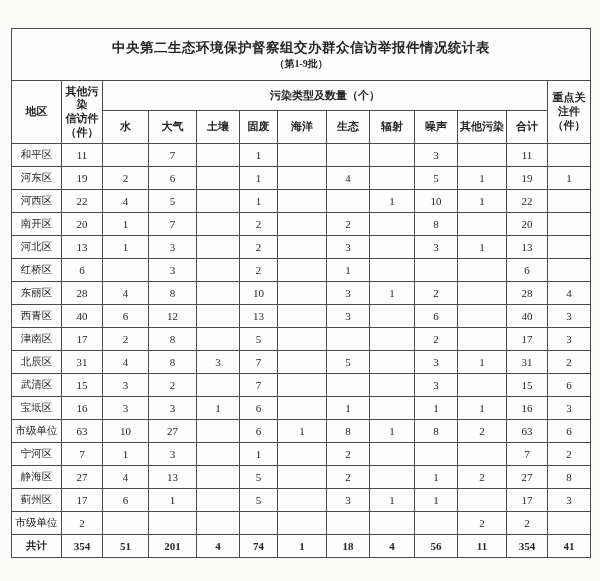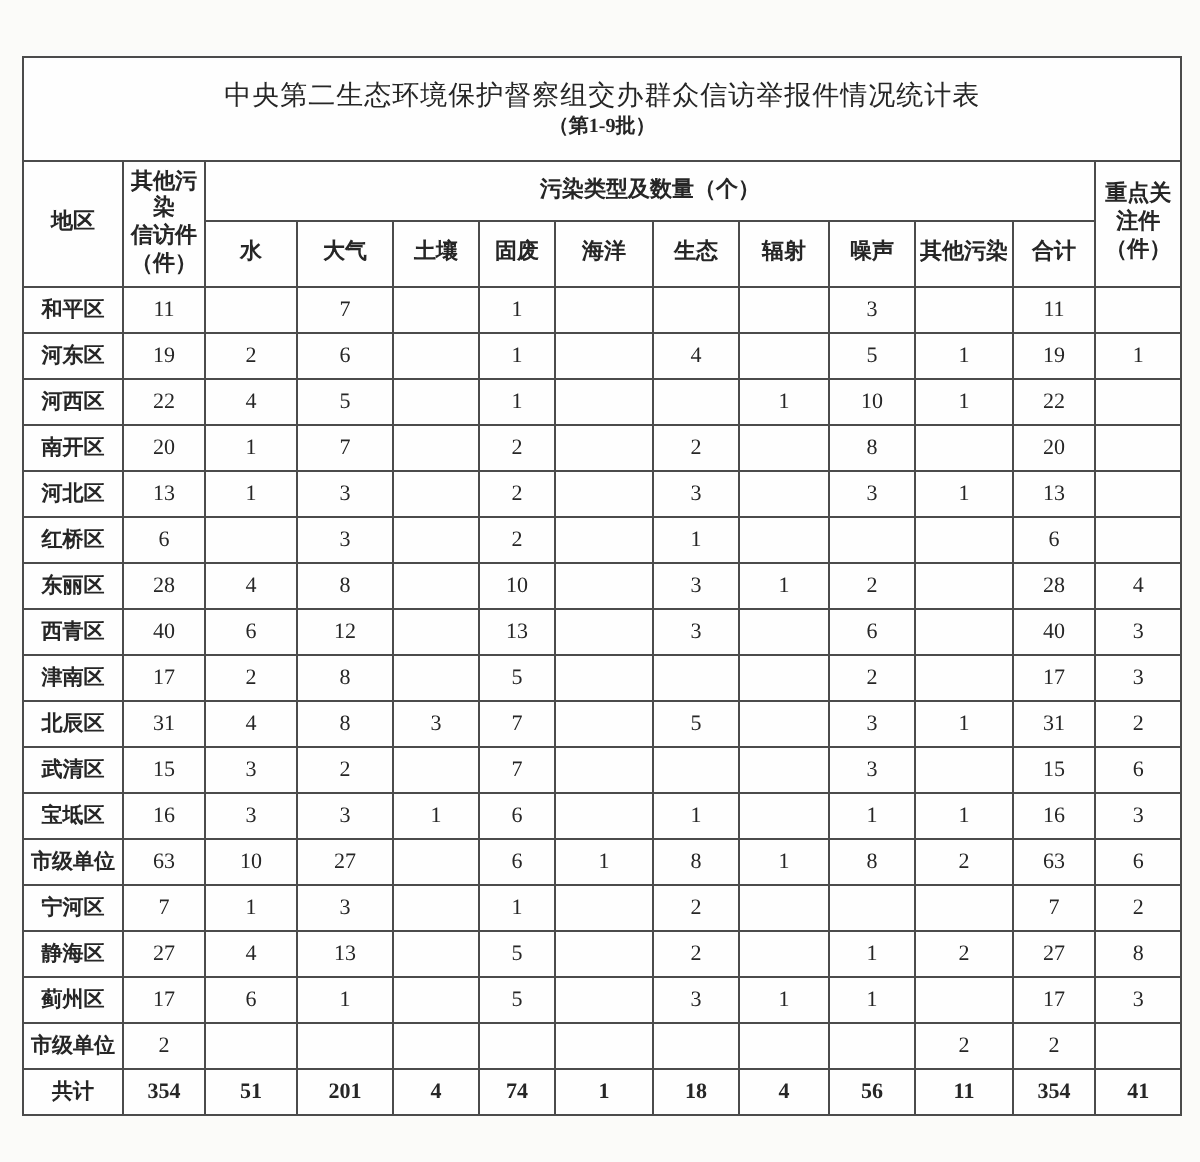--- a/index.html
+++ b/index.html
@@ -17,28 +17,28 @@
     background:#fefefe;
     border:1.5px solid #383838;
   }
   th, td {
     border:1px solid #4b4b4b;
     text-align:center; vertical-align:middle;
     font-size:11px; padding:0 1px;
     overflow:hidden;
   }
   tr.title-row th { height:52px; }
-  .title-line1 { font-size:13.5px; font-weight:normal; letter-spacing:0.5px; line-height:1.3; }
+  .title-line1 { font-size:13.5px; font-weight:bold; letter-spacing:0.5px; line-height:1.3; }
   .title-line2 { font-size:10px; font-weight:bold; line-height:1.3; margin-top:1px; }
   thead th { font-weight:bold; line-height:1.25; }
   tr.group-row th { height:30px; }
   tr.types-row th { height:33px; }
   .hline { display:block; }
   tbody th, tbody td { height:23px; }
-  tbody th { font-weight:bold; font-size:10.5px; }
+  tbody th { font-weight:normal; font-size:10.5px; }
   tbody td { font-size:11px; }
   tbody tr.total th, tbody tr.total td { font-weight:bold; }
 </style>
 </head>
 <body>
 
 <div class="page">
   <table class="stat-table">
     <colgroup>
       <col style="width:50px">

